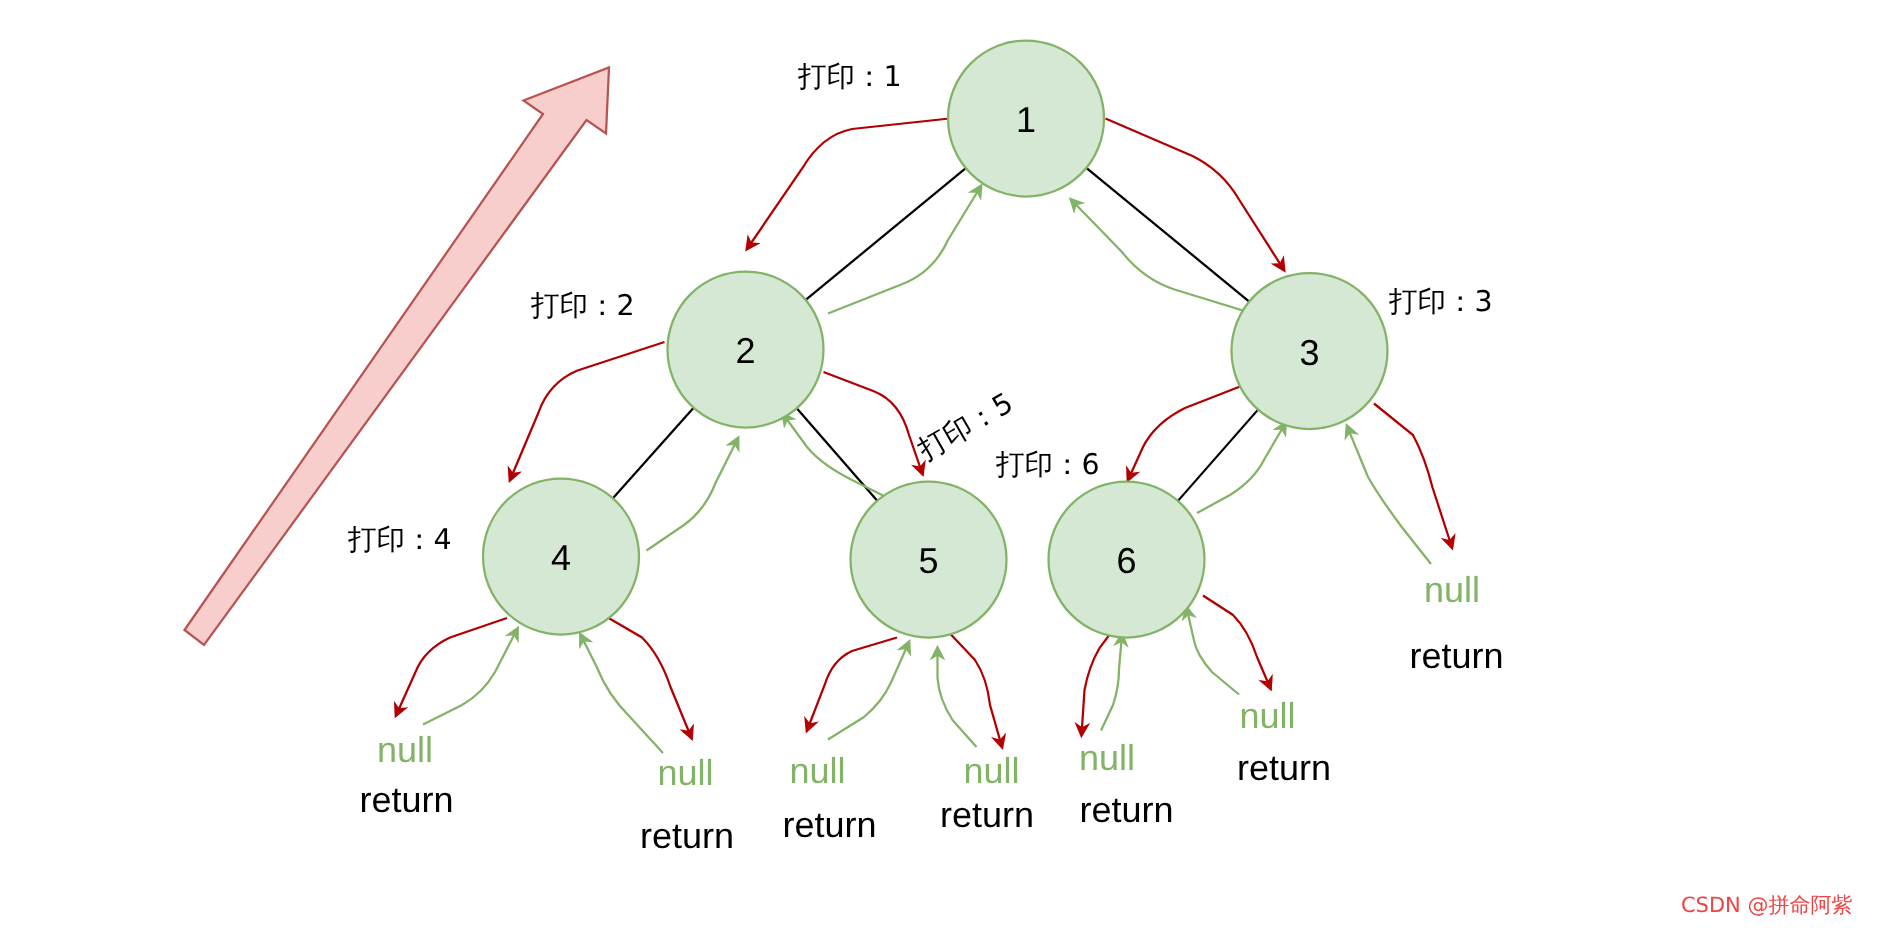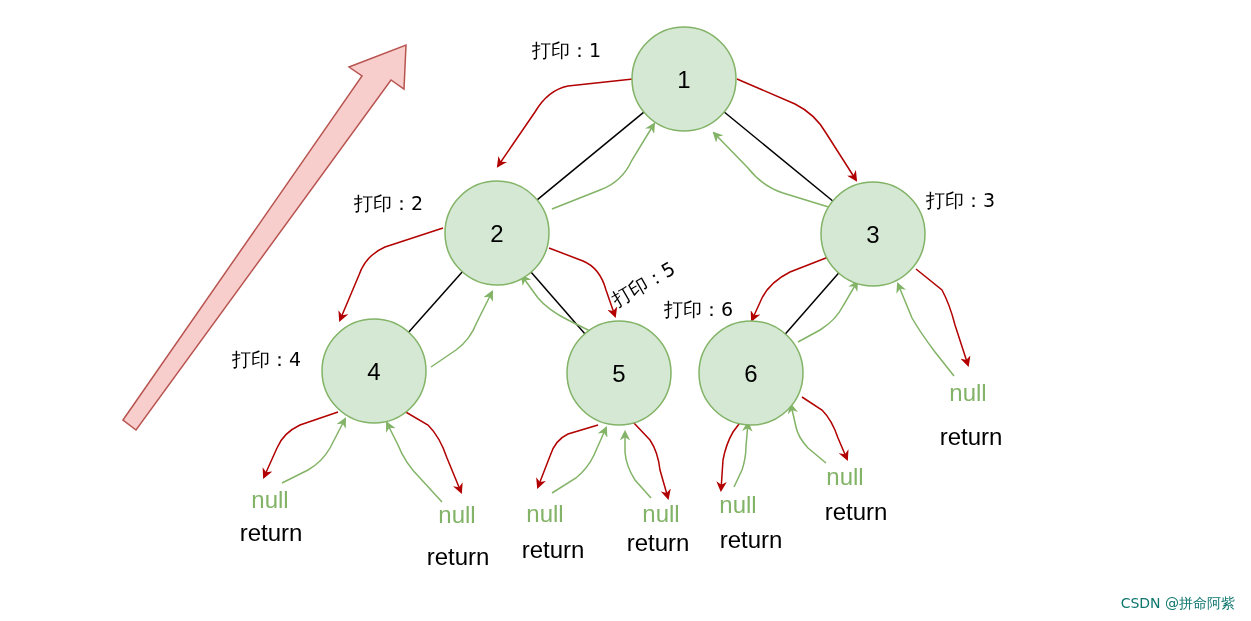--- a/index.html
+++ b/index.html
@@ -2,21 +2,21 @@
 <html><head>
 <meta charset="utf-8">
 <style>
   html, body { margin: 0; padding: 0; background: #ffffff; }
   body { width: 1251px; height: 621px; position: relative; overflow: hidden; font-family: "Liberation Sans", "DejaVu Sans", sans-serif; }
   #diagram { position: absolute; left: 0; top: 0; }
   .node-label { font-size: 24px; fill: #000; }
   .print-label { font-size: 19px; fill: #000; font-family: "DejaVu Sans", sans-serif; }
   .null-label { font-size: 24px; fill: #82b366; }
   .return-label { font-size: 24px; fill: #000; }
-  .watermark { position: absolute; right: 16px; bottom: 8px; font-size: 14px; color: #0f766e; font-family: "DejaVu Sans", sans-serif; }
+  .watermark { position: absolute; right: 16px; bottom: 8px; font-size: 14px; color: #ef4444; font-family: "DejaVu Sans", sans-serif; }
 </style>
 </head>
 <body>
 
 <svg id="diagram" width="1251" height="621" viewBox="0 0 1251 621" xmlns="http://www.w3.org/2000/svg">
   <defs>
     <marker id="mk-red" viewBox="0 0 10 10" refX="8" refY="5" markerWidth="7" markerHeight="7" orient="auto-start-reverse">
       <path d="M0,0 L10,5 L0,10 L3,5 z" fill="#b20000"></path>
     </marker>
     <marker id="mk-green" viewBox="0 0 10 10" refX="8" refY="5" markerWidth="7" markerHeight="7" orient="auto-start-reverse">

